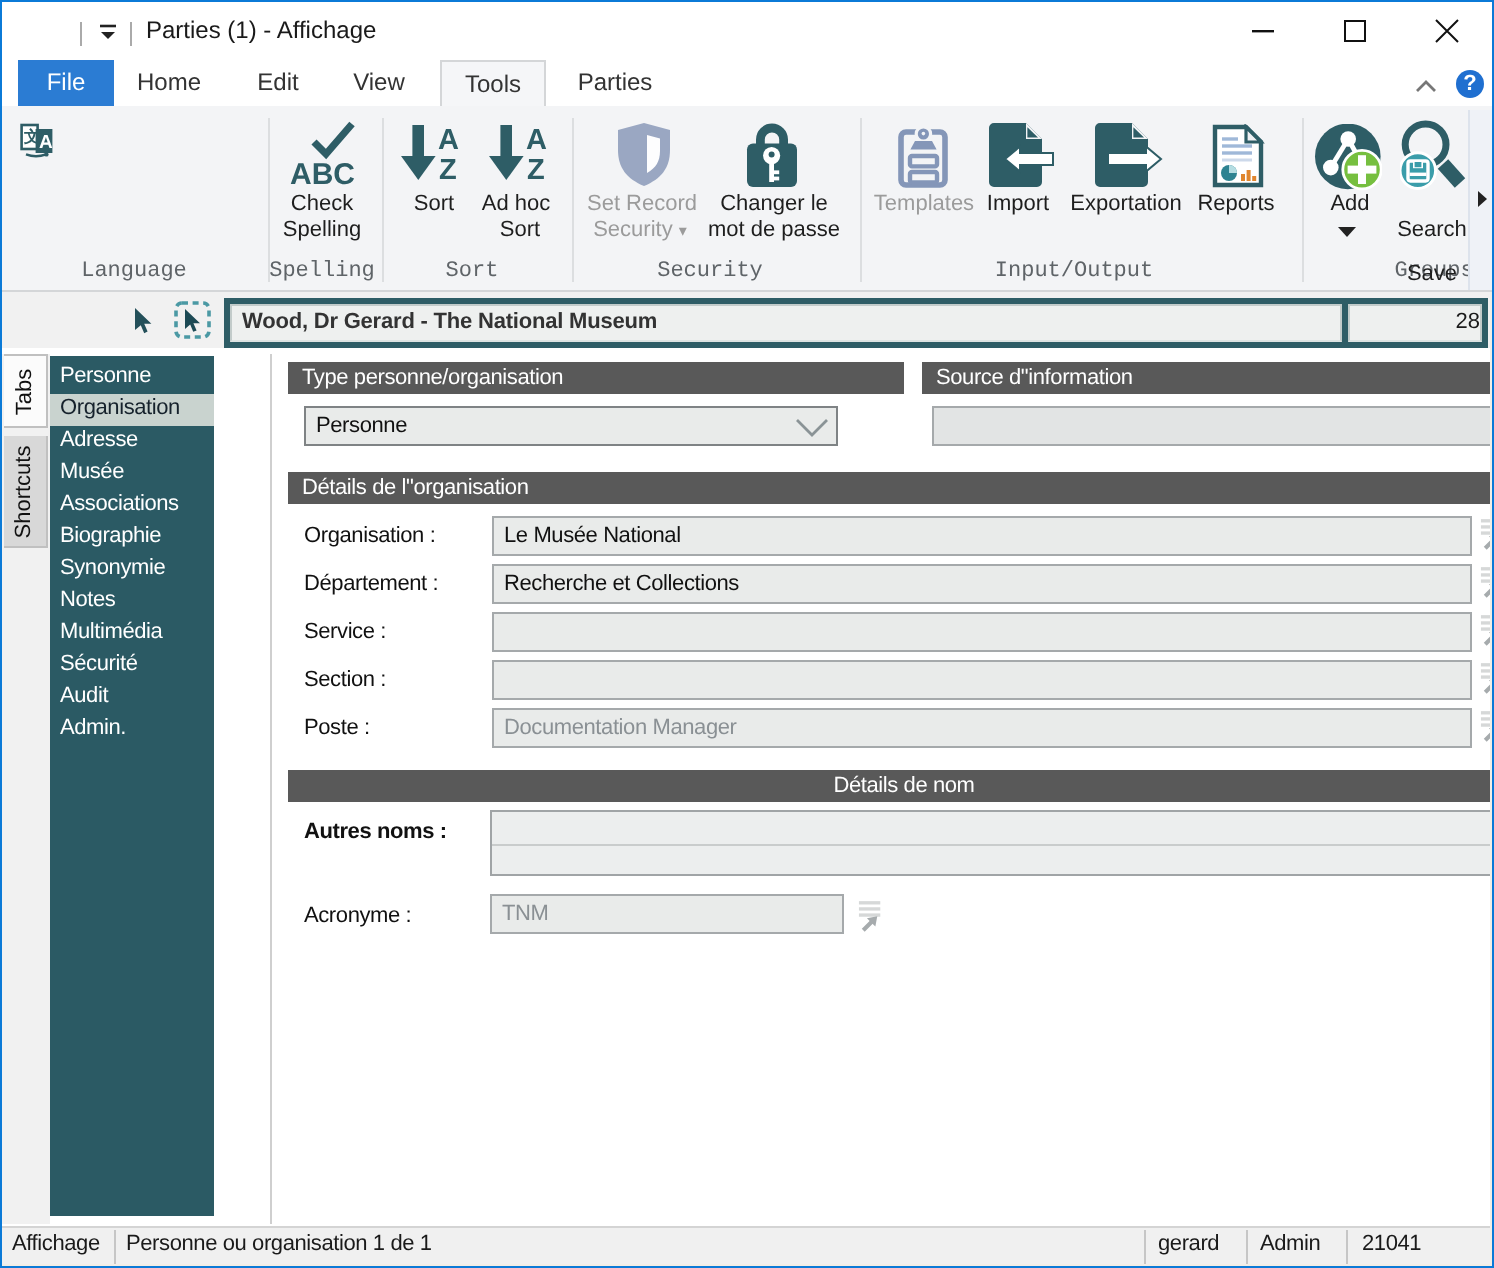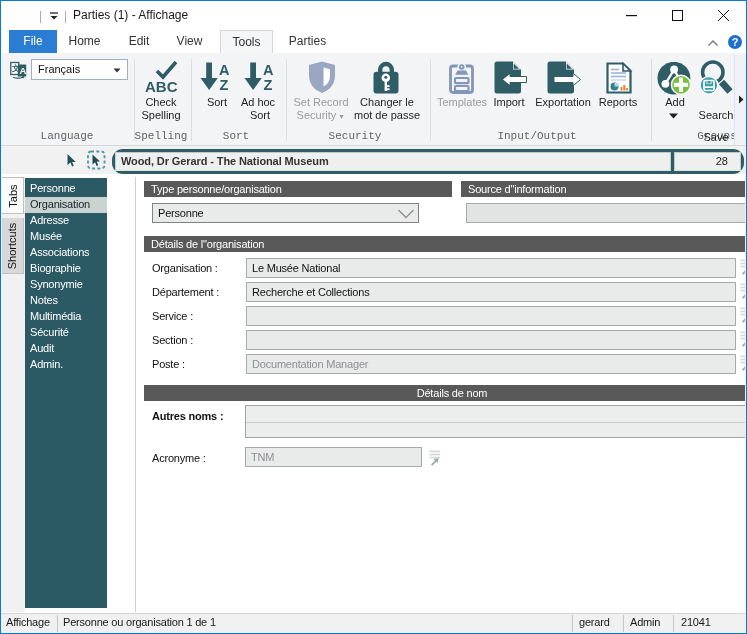--- a/index.html
+++ b/index.html
@@ -26,23 +26,23 @@
 #tab-tools { background:#f5f6f8; border:1px solid #d4d6d8; border-bottom:none; color:#2a2a2a; }
 #ribbon-sliver { position:absolute; left:0; top:53px; width:746px; height:2px; background:#f3f4f6; }
 
 #ribbon { position:absolute; left:0; top:55px; width:746px; height:91px; background:#f3f4f6; border-bottom:1px solid #d4d6d8; }
 .gsep { position:absolute; top:4px; height:82px; width:1px; background:#dcdee0; }
 .glabel { position:absolute; top:75px; width:120px; text-align:center; font-size:11px; color:#5f6468;font-family:Liberation Mono, monospace; }
 .rlabel { position:absolute; font-size:11px; color:#1e1e1e; text-align:center; white-space:nowrap; }
 .rlabel.dis { color:#9b9b9b; }
 
 #toolrow { position:absolute; left:0; top:146px; width:746px; height:28px; background:#f1f1f1; }
-#rheader { position:absolute; left:112px; top:3px; width:632px; height:25px; background:#2e5d66; display:flex; padding:3px;border-radius:11px; }
+#rheader { position:absolute; left:112px; top:3px; width:632px; height:25px; background:#2e5d66; display:flex; padding:3px; }
 #rh-title { flex:1; background:#eef0ef; border:1px solid #c2cbca; border-bottom-color:#dde3e2; font-size:11px; letter-spacing:-0.1px; font-weight:bold; color:#333; line-height:17px; padding-left:5px; }
-#rh-num { width:67px; margin-left:3px; background:#eef0ef; border:1px solid #c2cbca; border-bottom-color:#dde3e2; font-size:11px; color:#1b1b1b; line-height:17px; text-align:right; padding-right:12px; }
+#rh-num { width:67px; margin-left:3px; background:#eef0ef; border:1px solid #c2cbca; border-bottom-color:#dde3e2; font-size:11px; color:#1b1b1b; line-height:17px; text-align:right; padding-right:0; }
 
 #leftstrip { position:absolute; left:0; top:177px; width:25px; height:435px; background:#f1f1f1; }
 .vtab { position:absolute; left:2px; width:22px; font-size:11px; color:#111;
   display:flex; align-items:center; justify-content:center; }
 .vtab span { transform:rotate(-90deg); white-space:nowrap; }
 #vtab-tabs { top:0px; height:37px; background:#fbfbfb; border:1px solid #c0c0c0; border-left:none; }
 #vtab-short { top:41px; height:56px; background:#d8d8d8; border:1px solid #c0c0c0; border-left:none; border-top:none; }
 
 #sidebar { position:absolute; left:25px; top:178px; width:82px; height:430px; background:#2b5a64; }
 #sidebar .it { height:16px; line-height:15px; font-size:11px; letter-spacing:-0.2px; color:#fff; padding-left:5px; white-space:nowrap; }
@@ -116,25 +116,20 @@
   <div class="glabel" style="left:657px;">Groups</div>
 
   <svg class="abs" style="left:10px; top:6px;" width="17" height="18" viewBox="0 0 17 18">
     <rect x="0.8" y="1.5" width="8" height="12" fill="#fff" stroke="#2e5d66" stroke-width="1.3"></rect>
     <text x="2" y="10" font-size="8" fill="#2e5d66" font-family="Liberation Sans" font-weight="bold">文</text>
     <rect x="7.8" y="3.5" width="8.4" height="12" fill="#2e5d66"></rect>
     <text x="9.5" y="13" font-size="9.5" fill="#fff" font-family="Liberation Sans" font-weight="bold">A</text>
     <path d="M3 16.2 Q8 18 13 16.2" stroke="#2e5d66" stroke-width="1.2" fill="none"></path>
     <circle cx="13.2" cy="16.2" r="1.1" fill="#2e5d66"></circle>
   </svg>
-  <div class="abs" style="left:31px; top:4px; width:97px; height:21px; background:#fff; border:1px solid #9cb0c9; font-size:11px; color:#111; line-height:19px; padding-left:6px;">Français
-    <svg class="abs" style="right:6px; top:8px;" width="8" height="5">
-          <path d="M0.5 0.5 H7.5 L4 4.5 Z" fill="#333"></path>
-        </svg>
-  </div>
 
   <svg class="abs" style="left:144px; top:4px;" width="36" height="35" viewBox="0 0 36 35">
     <path d="M13 12 L19 18 L32 3" stroke="#2e5d66" stroke-width="3.6" fill="none"></path>
     <text x="1" y="33" font-size="15" font-weight="bold" fill="#2e5d66" font-family="Liberation Sans">ABC</text>
   </svg>
   <div class="rlabel" style="left:131px; top:41px; width:60px;">Check</div>
   <div class="rlabel" style="left:131px; top:54px; width:60px;">Spelling</div>
 
   <svg class="abs" style="left:200px; top:7px;" width="34" height="33" viewBox="0 0 34 33">
     <rect x="6.2" y="0.5" width="5.8" height="17" fill="#2e5d66"></rect>

